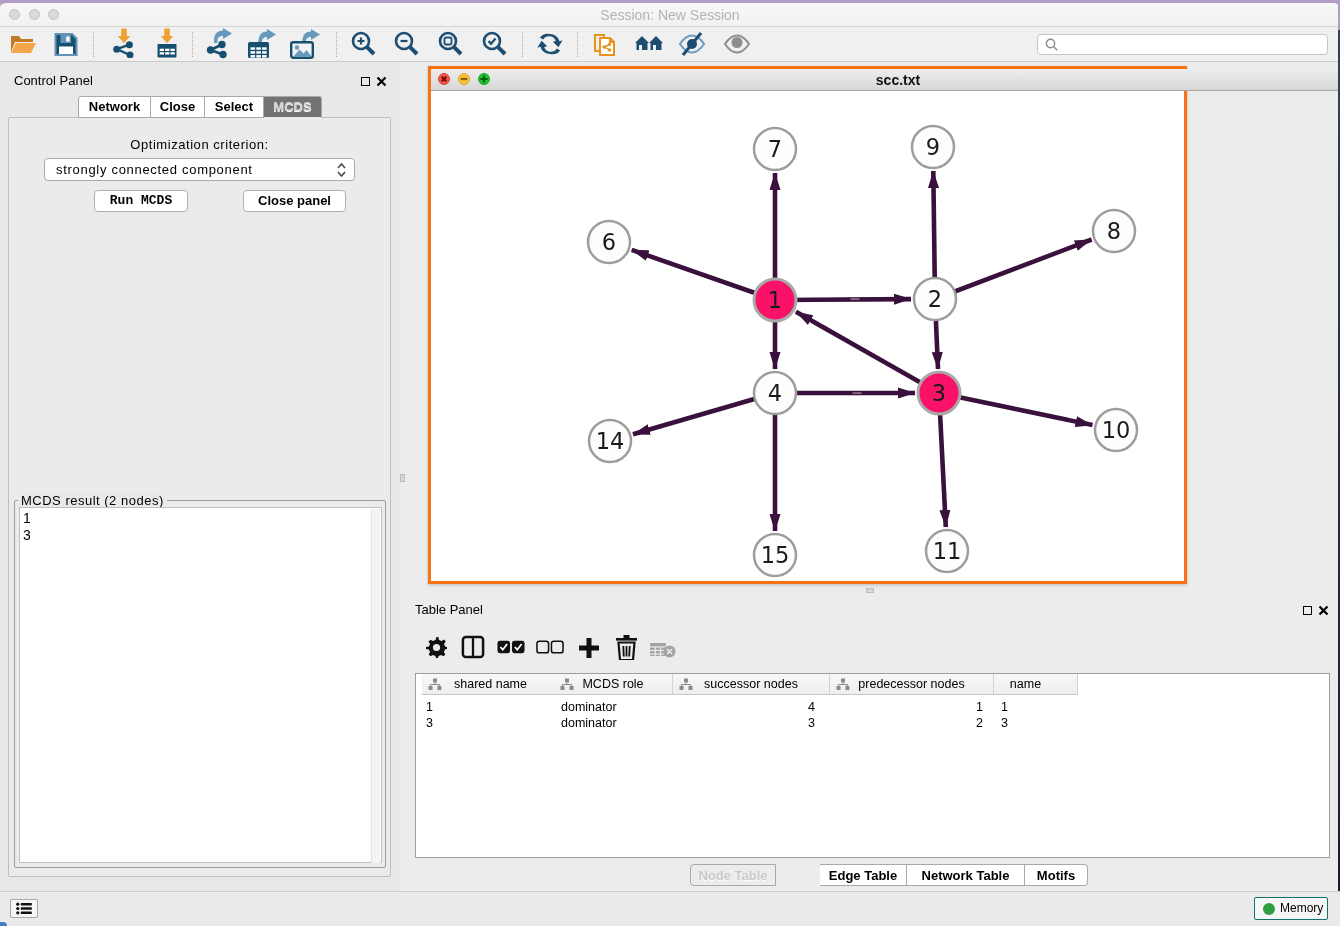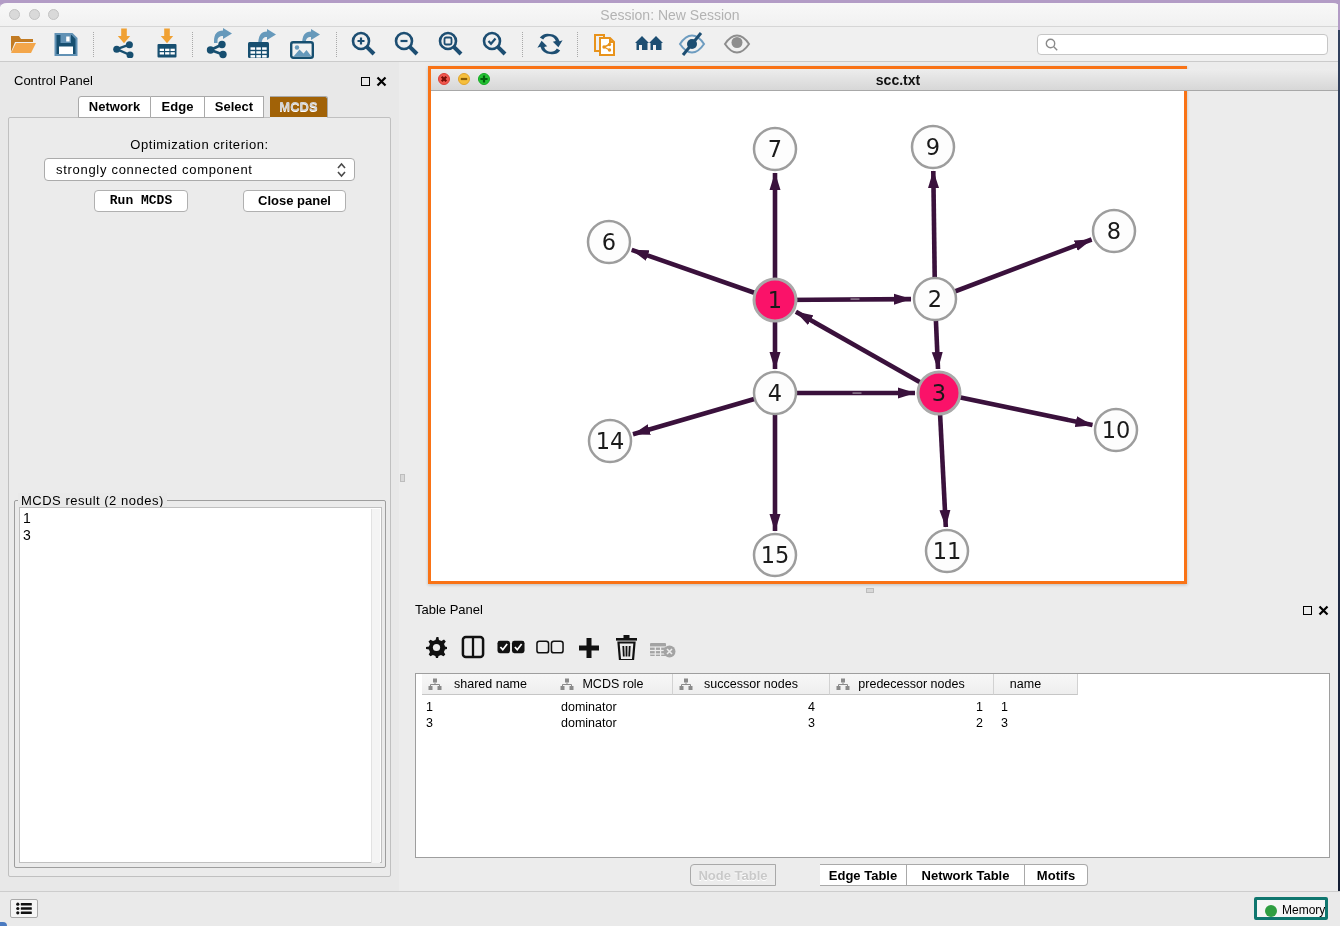--- a/index.html
+++ b/index.html
@@ -18,21 +18,21 @@
 #searchbox { position:absolute; left:1037px; top:7px; width:291px; height:21px; background:#fff; border:1px solid #c6c6c6; border-radius:4px; }
 
 
 #cpanel { left:0; top:62px; width:399px; height:831px; background:#e8e8e8; }
 #cpanel-head { position:absolute; left:14px; top:11px; font-size:13px; color:#000; }
 .sqbtn { position:absolute; width:9px; height:9px; border:1.5px solid #000; background:transparent; }
 #cp-inner { position:absolute; left:8px; top:55px; width:383px; height:760px; background:#ebebeb; border:1px solid #c0c0c0; border-radius:2px; }
 .tabrow { position:absolute; top:34px; left:78px; height:22px; display:flex; }
 .tab { height:22px; background:#fff; border:1px solid #a9a9a9; border-left:none; font-size:13px; font-weight:bold; color:#000; text-align:center; line-height:20px; }
 .tab.first { border-left:1px solid #a9a9a9; border-radius:3px 0 0 0; }
-.tab.last { border-radius:0 3px 0 0; background:#a16207; color:#d2d2d2; text-shadow:0 1px 0 #fff; border-bottom-color:#e7e7e7;margin-left:6px; }
+.tab.last { border-radius:0 3px 0 0; background:#737373; color:#d2d2d2; text-shadow:0 1px 0 #fff; border-bottom-color:#e7e7e7; }
 #opt-label { position:absolute; left:0; top:75px; width:399px; text-align:center; font-size:13px; letter-spacing:0.55px; }
 #dropdown { position:absolute; left:44px; top:96px; width:311px; height:23px; background:#fff; border:1px solid #ababab; border-radius:4px; font-size:13px; letter-spacing:0.7px; line-height:21px; padding-left:11px; }
 .btn { position:absolute; height:22px; background:#fff; border:1px solid #b0b0b0; border-radius:4px; font-size:13px; font-weight:bold; text-align:center; line-height:20px; }
 #fieldset { position:absolute; left:14px; top:438px; width:372px; height:368px; border:1px solid #9e9e9e; border-radius:2px; }
 #fieldset-label { position:absolute; left:3px; top:-8px; background:#e9e9e9; padding:0 3px; font-size:13px; letter-spacing:0.5px; }
 #resultbox { position:absolute; left:4px; top:6px; width:363px; height:356px; background:#fff; border:1px solid #c0c0c0; font-size:14px; line-height:17px; padding:2px 0 0 3px; }
 #resultbox .scroll { position:absolute; right:1px; top:1px; width:9px; height:354px; background:#f4f4f4; border-left:1px solid #e2e2e2; }
 
 
 #netwin { left:406px; top:66px; width:759px; height:518px; background:#fff; border:3px solid #f97316; box-shadow:0 1px 3px rgba(0,0,0,0.2);margin-left:22px; }
@@ -48,21 +48,21 @@
 #tp-toolbar svg { position:absolute; }
 #tp-table { position:absolute; left:9px; top:76px; width:915px; height:185px; background:#fff; border:1px solid #9e9e9e; font-size:13px; }
 .thc { position:absolute; top:0; height:21px; background:linear-gradient(#f7f7f7,#eeeeee); border-right:1px solid #d2d2d2; border-bottom:1px solid #c6c6c6; text-align:center; line-height:20px; font-size:12.5px; }
 .thc svg { position:absolute; left:6px; top:4px; }
 .cell { position:absolute; height:16px; line-height:16px; font-size:12.5px; }
 .tabrow2 { position:absolute; top:267px; left:284px; height:22px; display:flex; }
 .tab2 { height:22px; background:#fff; border:1px solid #a9a9a9; border-left:none; font-size:13px; font-weight:bold; text-align:center; line-height:21px; }
 
 
 #statusbar { left:0; top:891px; width:1340px; height:35px; background:#eaeaea; border-top:1px solid #cdcdcd; }
-#membtn { position:absolute; left:1254px; top:5px; width:74px; height:23px; background:#f6f6f6; border:3px solid #0f766e; border-radius:2px; font-size:12px; line-height:21px; text-align:left; padding-left:25px; }
+#membtn { position:absolute; left:1254px; top:5px; width:74px; height:23px; background:#f6f6f6; border:1px solid #0f766e; border-radius:2px; font-size:12px; line-height:21px; text-align:left; padding-left:25px; }
 #membtn .dot { position:absolute; left:8px; top:5px; width:12px; height:12px; border-radius:50%; background:#2f9e41; }
 #listbtn { position:absolute; left:10px; top:7px; width:28px; height:19px; background:#f6f6f6; border:1px solid #aaaaaa; border-radius:2px; }
 </style></head>
 <body>
 <div class="abs" style="left:0;top:0;width:1340px;height:12px;background:#b39cc6;"></div>
 <div id="titlebar" class="abs">
   <div class="tl" style="left:9px;"></div>
   <div class="tl" style="left:29px;"></div>
   <div class="tl" style="left:48px;"></div>
   <div id="title-text">Session: New Session</div>
@@ -192,21 +192,21 @@
 
 <div id="cpanel" class="abs">
   <div id="cpanel-head">Control Panel</div>
   <div class="sqbtn" style="left:361px; top:15px;"></div>
   <svg style="position:absolute; left:376px; top:14px;" width="11" height="11" viewBox="0 0 11 11">
       <path d="M1.5,1.5 L9.5,9.5 M9.5,1.5 L1.5,9.5" stroke="#000" stroke-width="2.2"></path>
     </svg>
   <div id="cp-inner"></div>
   <div class="tabrow">
     <div class="tab first" style="width:73px;">Network</div>
-    <div class="tab" style="width:54px;">Edge</div>
+    <div class="tab" style="width:54px;">Close</div>
     <div class="tab" style="width:59px;">Select</div>
     <div class="tab last" style="width:58px;">MCDS</div>
   </div>
   <div id="opt-label">Optimization criterion:</div>
   <div id="dropdown">strongly connected component
     <svg width="11" height="16" style="position:absolute; right:7px; top:3px;" viewBox="0 0 11 16">
         <path d="M2,6 L5.5,2 L9,6" fill="none" stroke="#4a4a4a" stroke-width="1.6"></path>
         <path d="M2,10 L5.5,14 L9,10" fill="none" stroke="#4a4a4a" stroke-width="1.6"></path>
       </svg>
   </div>

